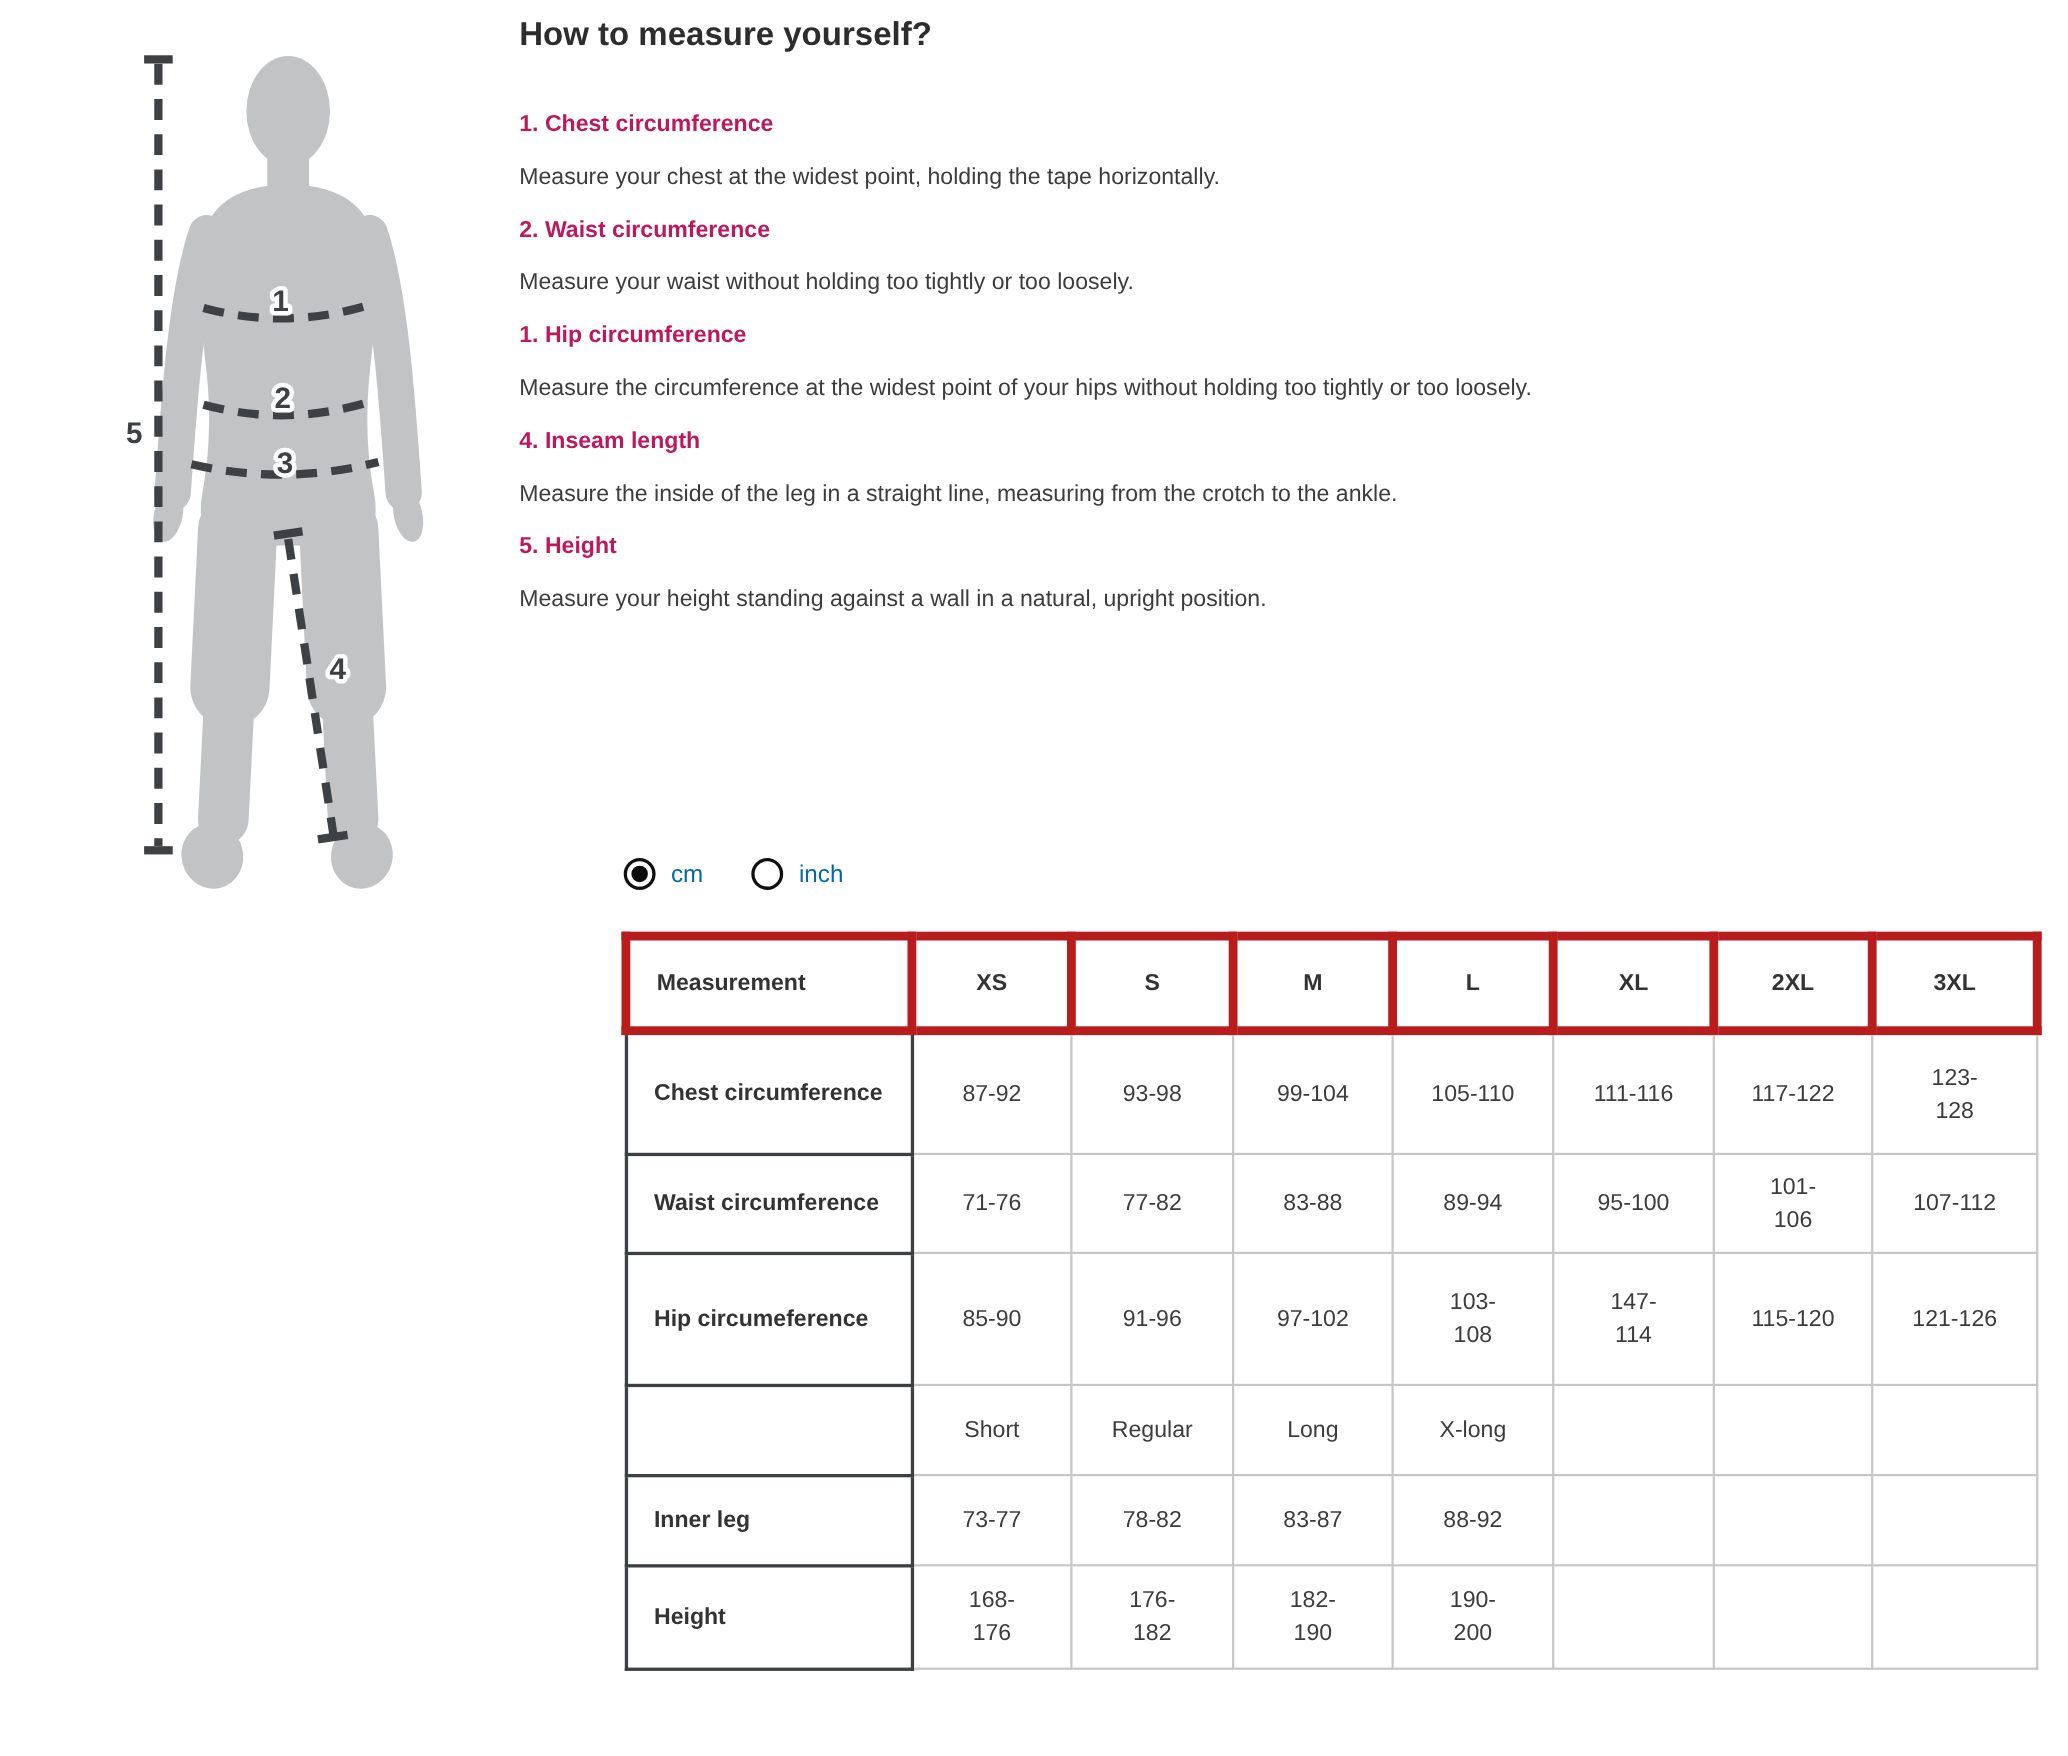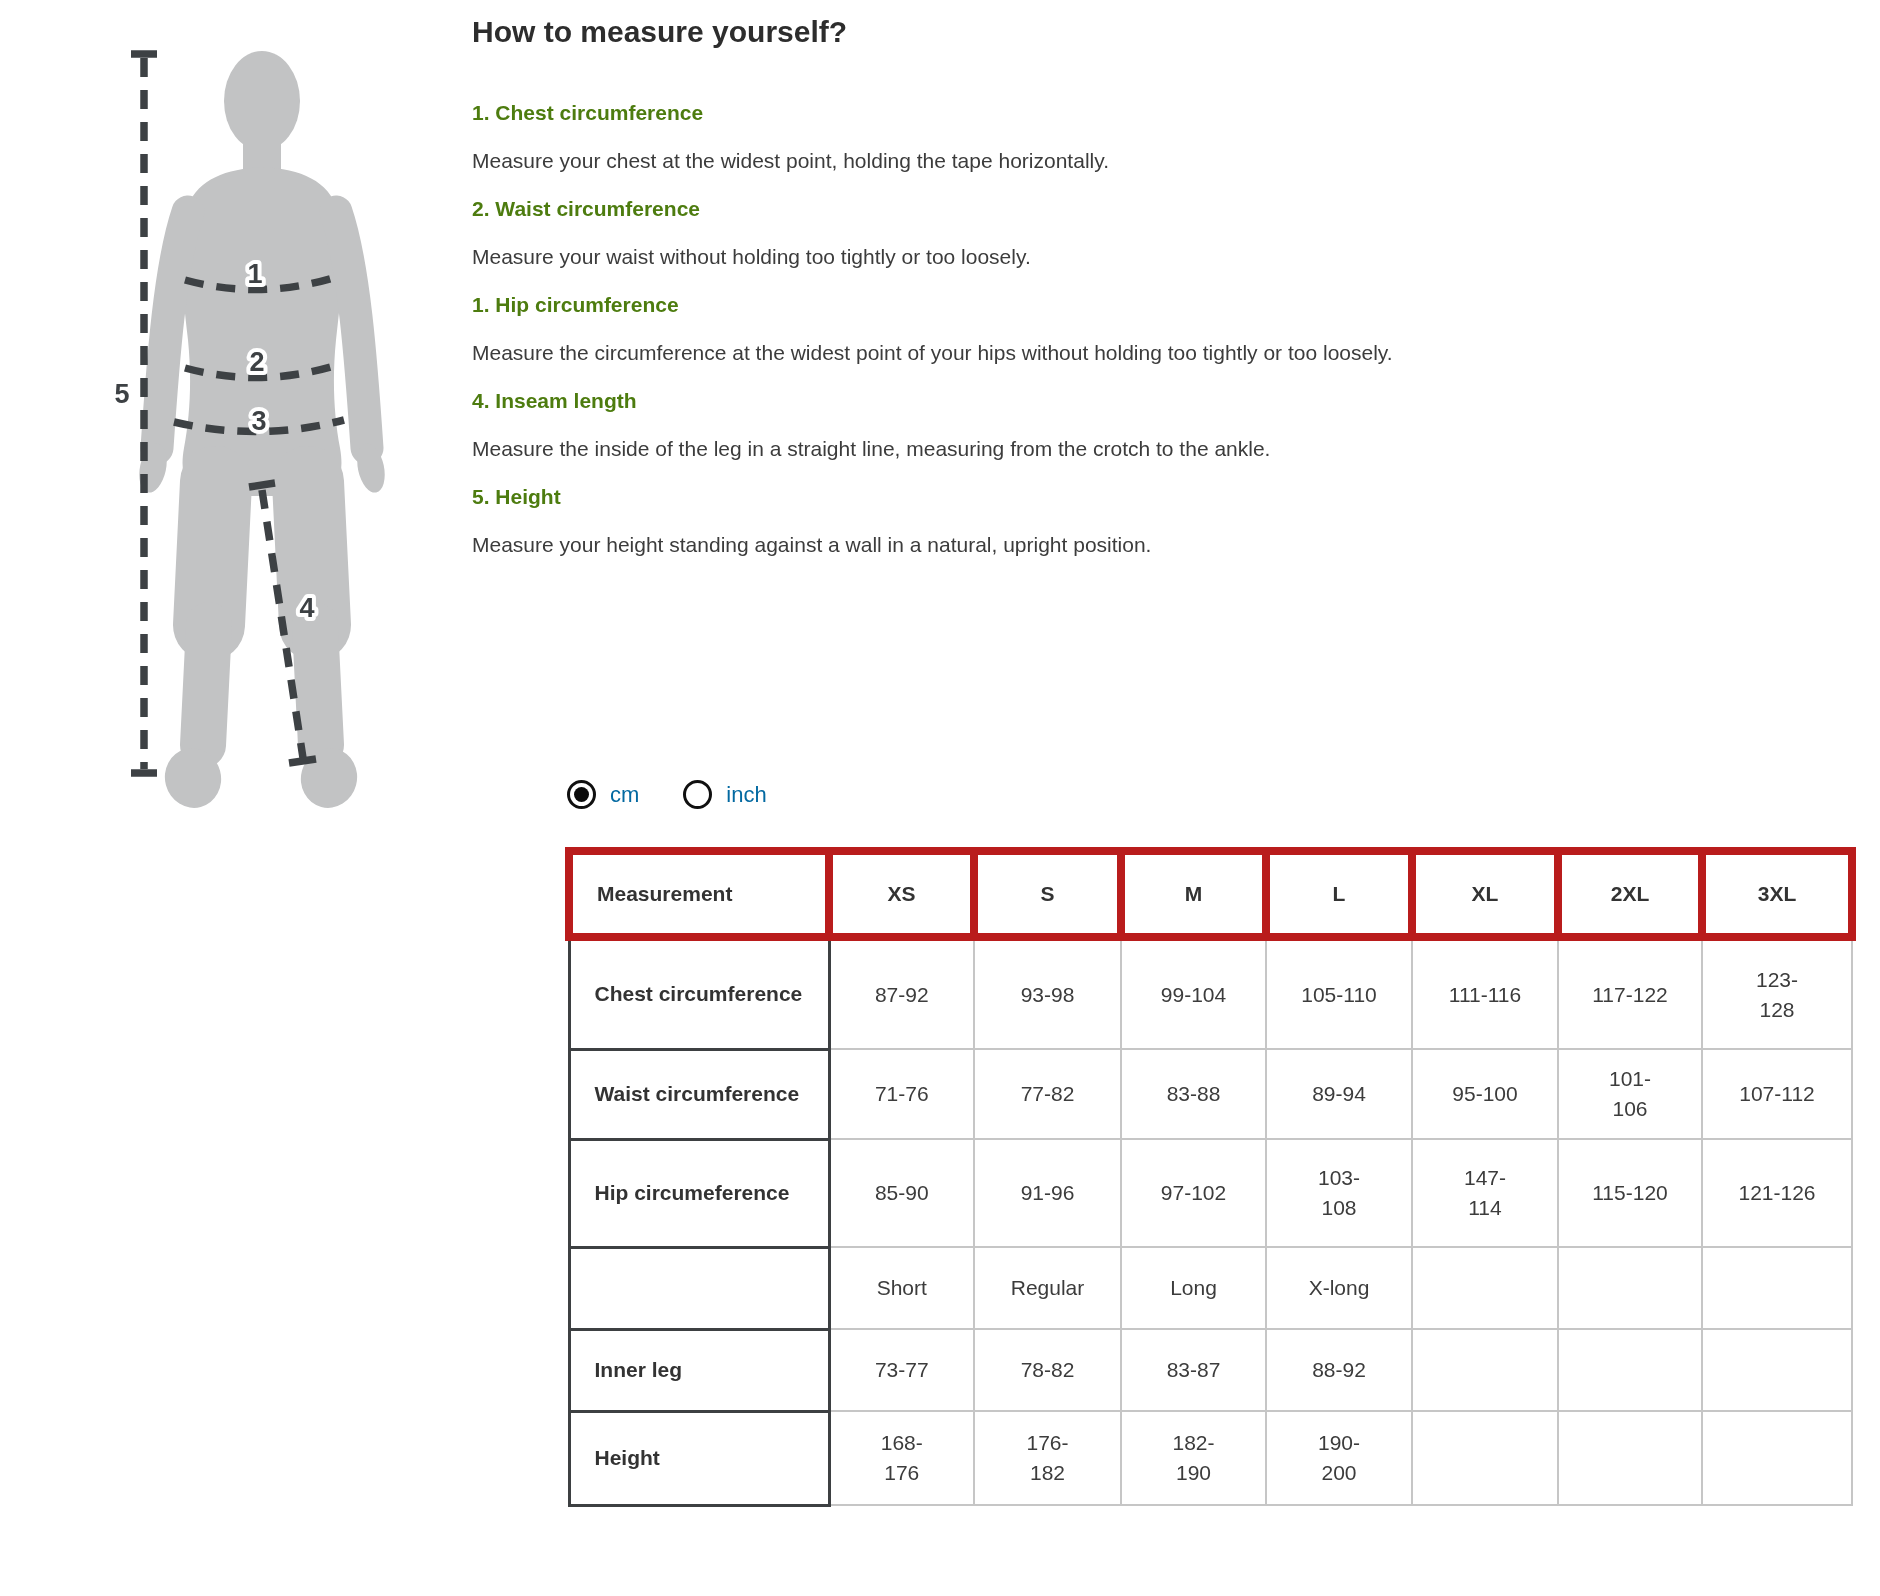--- a/index.html
+++ b/index.html
@@ -9,21 +9,21 @@
   }
 
   
   .figure-panel { position:absolute; left:100px; top:40px; width:300px; height:780px; }
   .figure-panel svg { display:block; }
 
   
   .content { position:absolute; left:472px; top:0; width:1406px; }
   h1.page-title { font-size:30px; line-height:36px; font-weight:700; color:#2d2d2d; margin:14px 0 0 0; }
 
-  .instructions h3 { font-size:21px; line-height:26px; font-weight:700; color:#4d7c0f; margin:20px 0 0 0; }
+  .instructions h3 { font-size:21px; line-height:26px; font-weight:700; color:#be185d; margin:20px 0 0 0; }
   .instructions h3:first-child { margin-top:50px; }
   .instructions p { font-size:21px; line-height:30px; color:#3c3c3c; margin:20px 0 0 0; max-width:1065px; }
 
   
   .unit-toggle { margin:220px 0 0 95px; display:flex; align-items:center; gap:44px; }
   .unit-option { display:flex; align-items:center; gap:14px; font-size:22px; color:#0369a1; cursor:pointer; }
   .radio-outer {
     box-sizing:border-box; width:29px; height:29px; border:3px solid #101010; border-radius:50%;
     display:flex; align-items:center; justify-content:center; background:#fff; flex:0 0 auto;
   }
@@ -167,21 +167,21 @@
           <td class="label-cell">Waist circumference</td>
           <td class="data-cell">71-76</td>
           <td class="data-cell">77-82</td>
           <td class="data-cell">83-88</td>
           <td class="data-cell">89-94</td>
           <td class="data-cell">95-100</td>
           <td class="data-cell">101-
 106</td>
           <td class="data-cell">107-112</td>
         </tr>
-        <tr style="height: 108px;">
+        <tr style="height: 120px;">
           <td class="label-cell">Hip circumeference</td>
           <td class="data-cell">85-90</td>
           <td class="data-cell">91-96</td>
           <td class="data-cell">97-102</td>
           <td class="data-cell">103-
 108</td>
           <td class="data-cell">147-
 114</td>
           <td class="data-cell">115-120</td>
           <td class="data-cell">121-126</td>

